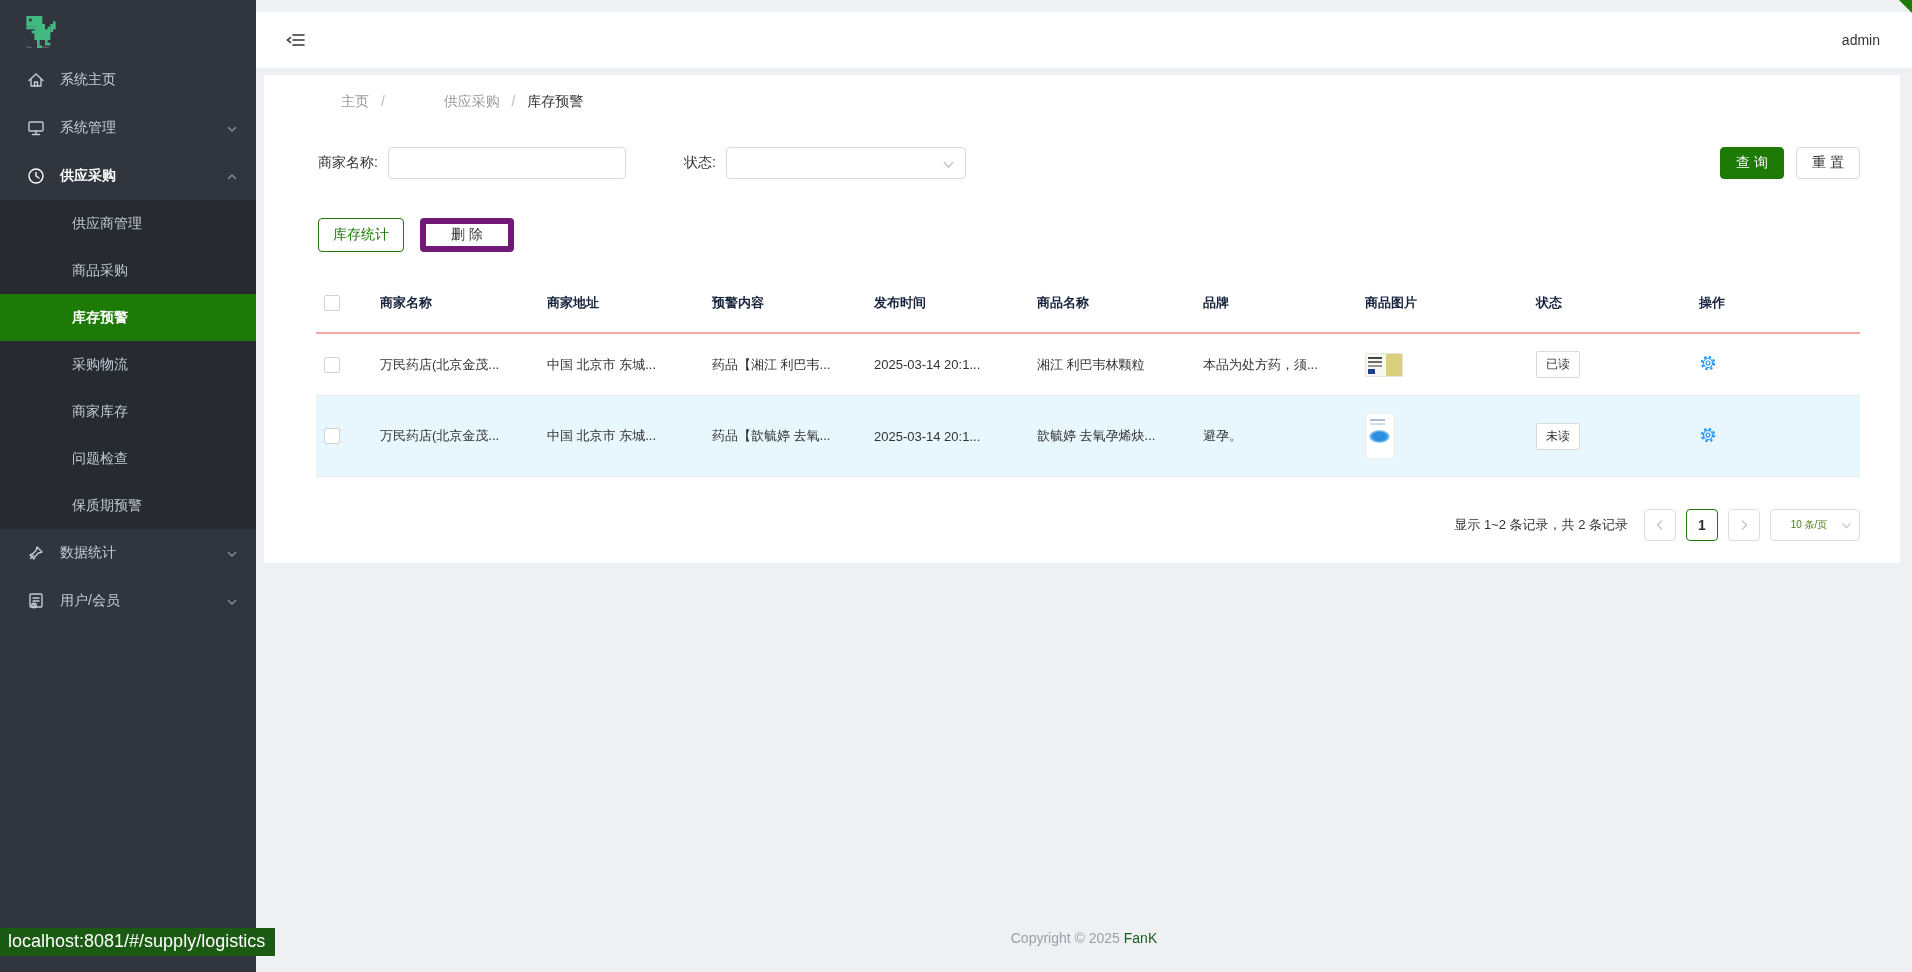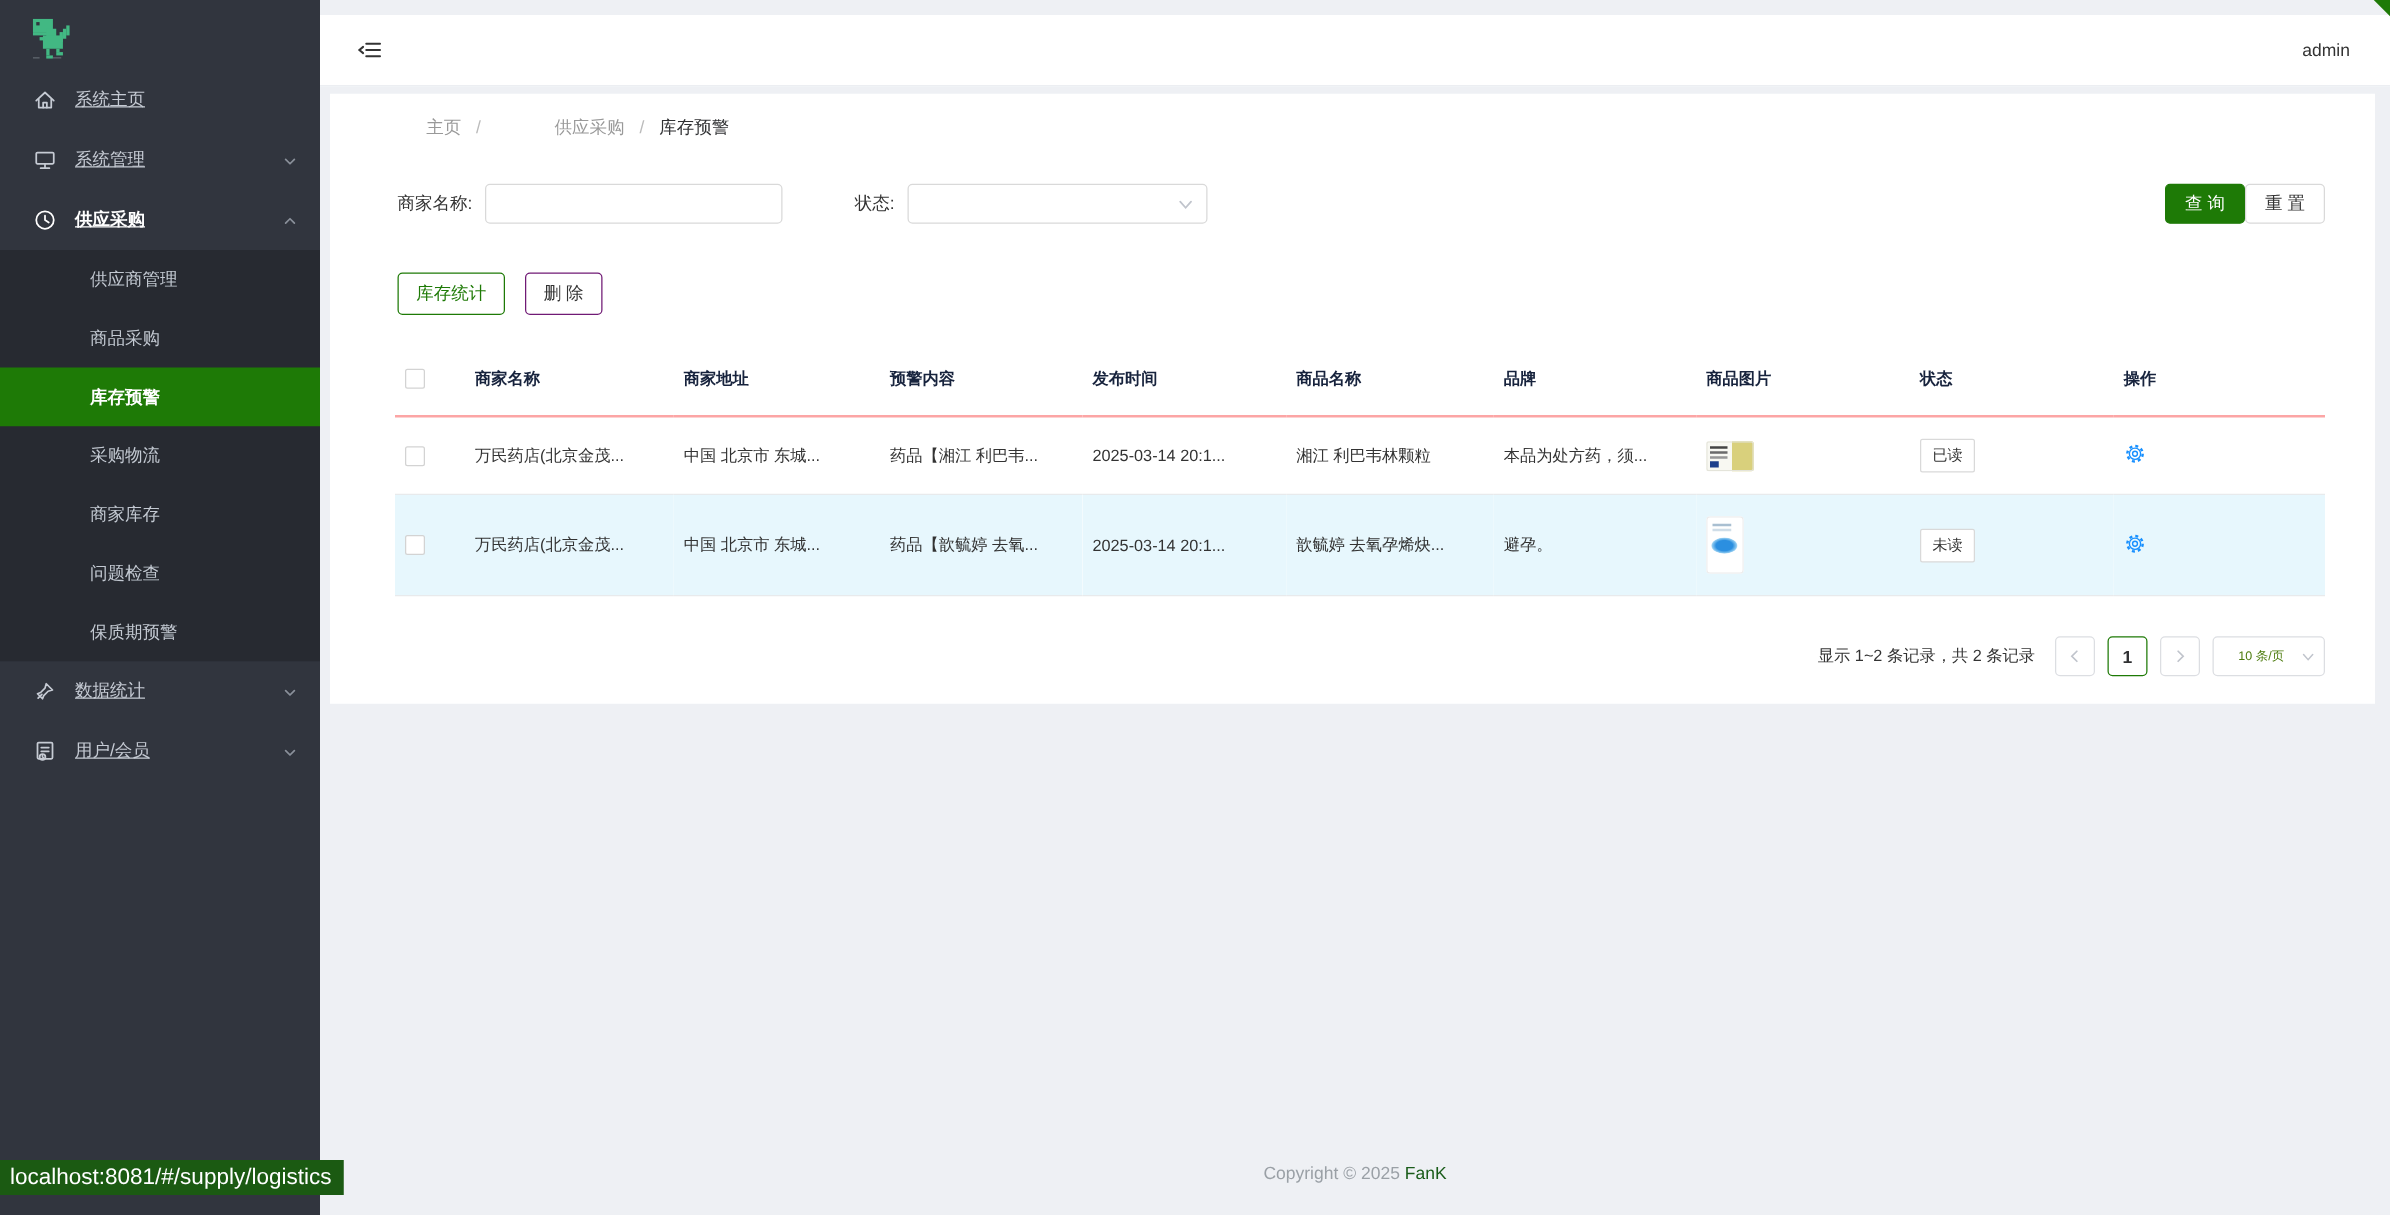--- a/index.html
+++ b/index.html
@@ -4,21 +4,21 @@
 <style>
   * { margin:0; padding:0; box-sizing:border-box; }
   html,body { width:1912px; height:972px; }
   body { font-family:"Liberation Sans","DejaVu Sans",sans-serif; background:#eef0f4; overflow:hidden; position:relative; }
 
   
   .sidebar { position:absolute; left:0; top:0; width:256px; height:972px; background:#31353e; color:#c6cbd4; z-index:5; }
   .logo-area { height:56px; display:flex; align-items:flex-end; padding:0 0 4px 26px; }
   .menu-item { height:48px; display:flex; align-items:center; padding:0 18px 0 26px; font-size:14px; cursor:pointer; }
   .menu-item .mi-icon { width:20px; height:20px; margin-right:14px; flex:0 0 auto; display:flex; align-items:center; justify-content:center; }
-  .menu-item .mi-label { flex:1;text-decoration:underline; }
+  .menu-item .mi-label { flex:1; }
   .menu-item.parent-active { color:#ffffff; font-weight:bold; }
   .submenu { background:#272a31; }
   .sub-item { height:47px; line-height:47px; padding-left:72px; font-size:14px; color:#c3c9d2; cursor:pointer; }
   .sub-item.active { background:#1e7a06; color:#fff; font-weight:bold; }
   .chev { width:12px; height:12px; color:#8a909a; }
   svg.ic { stroke:currentColor; fill:none; stroke-width:1.4; stroke-linecap:round; stroke-linejoin:round; }
 
   .statusbar { position:absolute; left:0; bottom:16px; background:#1b5a12; color:#fff; font-size:18px; padding:3px 10px 4px 8px; z-index:9; white-space:nowrap; }
 
   
@@ -33,28 +33,28 @@
   .breadcrumb .bc-item { color:#999; cursor:pointer;margin-left:47px; }
   .breadcrumb .bc-sep { margin:0 8px; color:#bbb; }
   .breadcrumb .bc-current { color:#303133; }
 
   .filter-row { margin-top:36px; padding:0 40px 0 54px; display:flex; align-items:center; }
   .filter-label { font-size:14px; color:#333; margin-right:10px; }
   .text-input { width:238px; height:32px; border:1px solid #d9d9d9; border-radius:4px; padding:0 10px; font-size:13px; color:#333; outline:none; background:#fff; }
   .status-wrap { margin-left:58px; display:flex; align-items:center; }
   .select-box { position:relative; width:240px; height:32px; border:1px solid #d9d9d9; border-radius:4px; background:#fff; cursor:pointer; }
   .select-box .sel-chev { position:absolute; right:10px; top:9px; color:#c0c4cc; }
-  .filter-actions { margin-left:auto; display:flex; gap:0;padding-left:32px; }
+  .filter-actions { margin-left:auto; display:flex; gap:12px;padding-left:32px; }
   .btn { height:32px; border-radius:4px; font-size:14px; cursor:pointer; }
   .btn-search { width:64px; background:#1e7a06; color:#fff; border:1px solid #1e7a06; }
   .btn-reset { width:64px; background:#fff; color:#333; border:1px solid #d9d9d9; }
 
   .toolbar { margin-top:39px; padding-left:54px; display:flex; gap:16px; }
   .btn-outline-green { height:34px; padding:0 14px; background:#fff; border:1px solid #1e7a06; color:#1e7a06; border-radius:4px; font-size:14px; cursor:pointer; }
-  .btn-plain { height:34px; padding:0 14px; background:#fff; border:1px solid #701a75; color:#333; border-radius:4px; font-size:14px; cursor:pointer; }
+  .btn-plain { height:34px; padding:0 25px; background:#fff; border:6px solid #701a75; color:#333; border-radius:4px; font-size:14px; cursor:pointer; }
 
   
   .table-wrap { margin:22px 40px 0 52px; }
   table { width:100%; border-collapse:collapse; table-layout:fixed; }
   th { text-align:left; font-size:13px; color:#17233d; font-weight:bold; padding:20px 8px; border-bottom:2px solid #fca5a5; }
   td { font-size:13px; color:#333; padding:17px 8px; border-bottom:1px solid #e8eaec; white-space:nowrap; overflow:hidden; }
   tr.highlight td { background:#e7f7fd; }
   .checkbox { display:inline-block; width:16px; height:16px; border:1px solid #d3d3d3; border-radius:2px; background:#fff; vertical-align:middle; cursor:pointer; }
   .badge { display:inline-block; padding:4px 9px; border:1px solid #d9d9d9; border-radius:2px; background:#fff; font-size:12px; color:#333; }
   .gear-btn { background:none; border:none; cursor:pointer; color:#1890ff; padding:0; }

